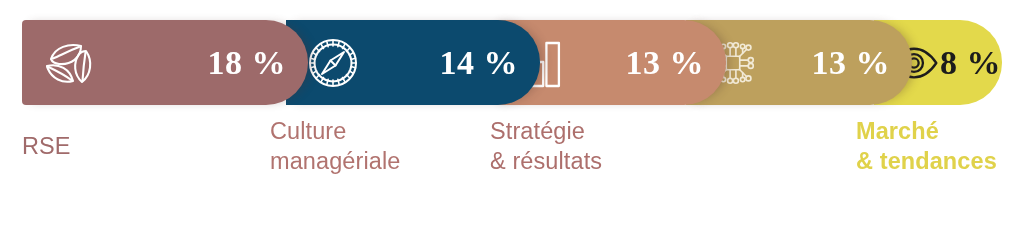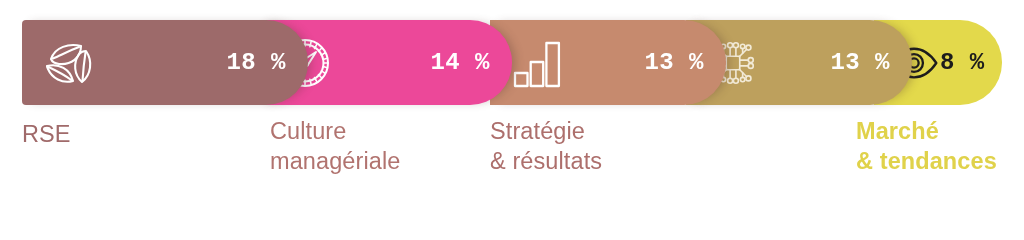--- a/index.html
+++ b/index.html
@@ -60,25 +60,25 @@
     width: 58px;
     height: 58px;
     display: flex;
     align-items: center;
     justify-content: center;
   }
   .seg-icon svg { display: block; }
 
   .seg-value {
     flex: 0 0 auto;
-    font-size: 24px;
+    font-size: 34px;
     font-weight: bold;
     letter-spacing: 0.5px;
     white-space: nowrap;
-    font-family: Liberation Mono, monospace;
+    font-family: Liberation Serif, serif;
   }
 
   
   .label {
     position: absolute;
     font-size: 23.5px;
     line-height: 1.28;
     font-family: "Liberation Sans", sans-serif;
     white-space: pre-line;
     letter-spacing: 0.1px;
@@ -98,21 +98,21 @@
           <path d="M12 23.5 C20 20, 30 15, 38 12"></path>
           <path d="M6 31 C18 28, 29 34, 32 46 C21 49, 11 43, 7 34 C6.4 32.8, 6 31.8, 6 31 Z"></path>
           <path d="M7.5 32 C16 36, 25 41, 31 45.5"></path>
           <path d="M45 16 C52 26, 50 40, 41 47 C33 40, 32 28, 38 19 C40 17, 43 16, 45 16 Z"></path>
           <path d="M44.5 17.5 C43 27, 42 38, 41.5 46"></path>
         </svg>
       </span>
       <span class="seg-value" style="color:#ffffff;">18 %</span>
     </div>
 
-    <div class="segment rounded-right" style="left:236px; width:254px; background:#ec4899; z-index:40;gap:40px;">
+    <div class="segment rounded-right" style="left:264px; width:254px; background:#0c4a6e; z-index:40;gap:40px;">
       <span class="seg-icon">
         <svg width="56" height="56" viewBox="0 0 56 56" fill="none" stroke="#ffffff" stroke-width="2" stroke-linecap="round" stroke-linejoin="round">
           <circle cx="28" cy="28" r="23"></circle>
           <circle cx="28" cy="28" r="18.5"></circle>
           <g stroke-width="1.6">
             <line x1="28" y1="6.5" x2="28" y2="11"></line>
               <line x1="34" y1="7.3" x2="32.9" y2="11.6"></line>
             <line x1="39.7" y1="9.6" x2="37.5" y2="13.5"></line>
               <line x1="44.5" y1="13.2" x2="41.5" y2="16.5"></line>
             <line x1="48.1" y1="17.8" x2="44.4" y2="20.1"></line>
@@ -201,21 +201,21 @@
           <path d="M3 28 C11 16, 20 12, 28 12 C36 12, 45 16, 53 28 C45 40, 36 44, 28 44 C20 44, 11 40, 3 28 Z"></path>
           <circle cx="28" cy="28" r="10"></circle>
           <circle cx="28" cy="28" r="5.2"></circle>
         </svg>
       </span>
       <span class="seg-value" style="color:#1c1c1c;">8 %</span>
     </div>
 
   </div>
 
-  <div class="label" style="left:22px; top:119px; color:#a06a6a;">RSE</div>
+  <div class="label" style="left:22px; top:131px; color:#a06a6a;">RSE</div>
 
   <div class="label" style="left:270px; top:116px; color:#b1736f;">Culture
 managériale</div>
 
   <div class="label" style="left:490px; top:116px; color:#ad6f6c;">Stratégie
 &amp; résultats</div>
 
 
   <div class="label" style="left:856px; top:116px; color:#e0d24a;font-weight:bold;">Marché
 &amp; tendances</div>

